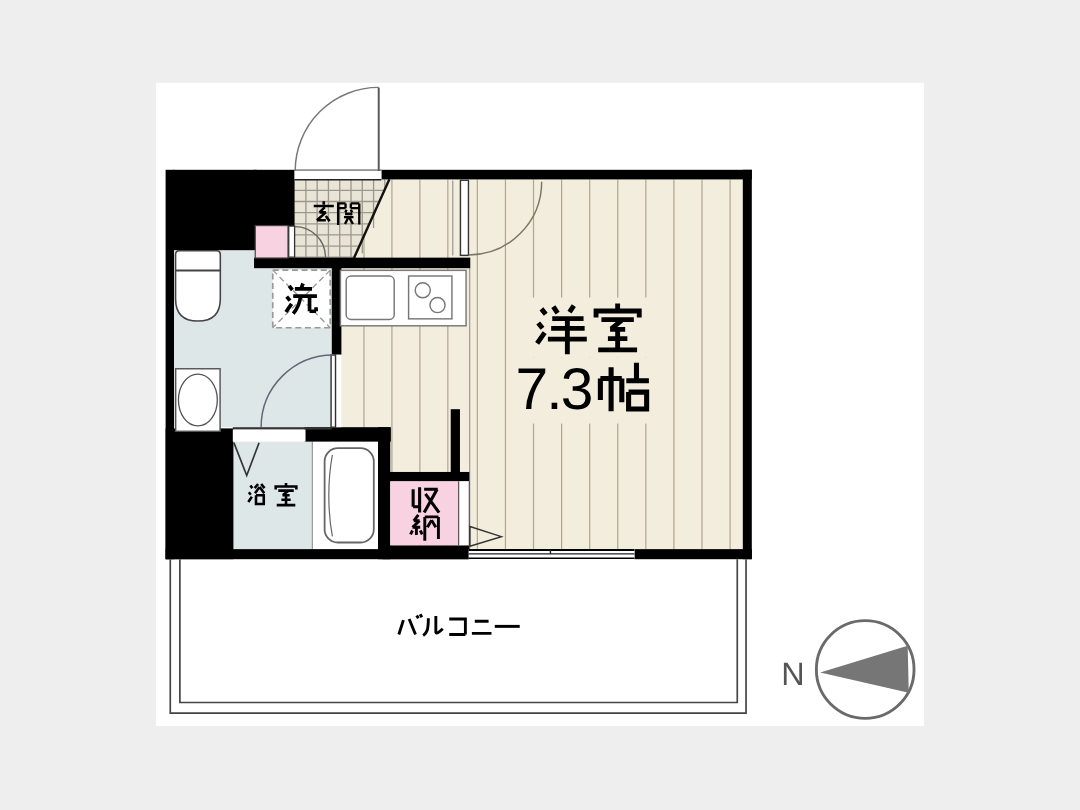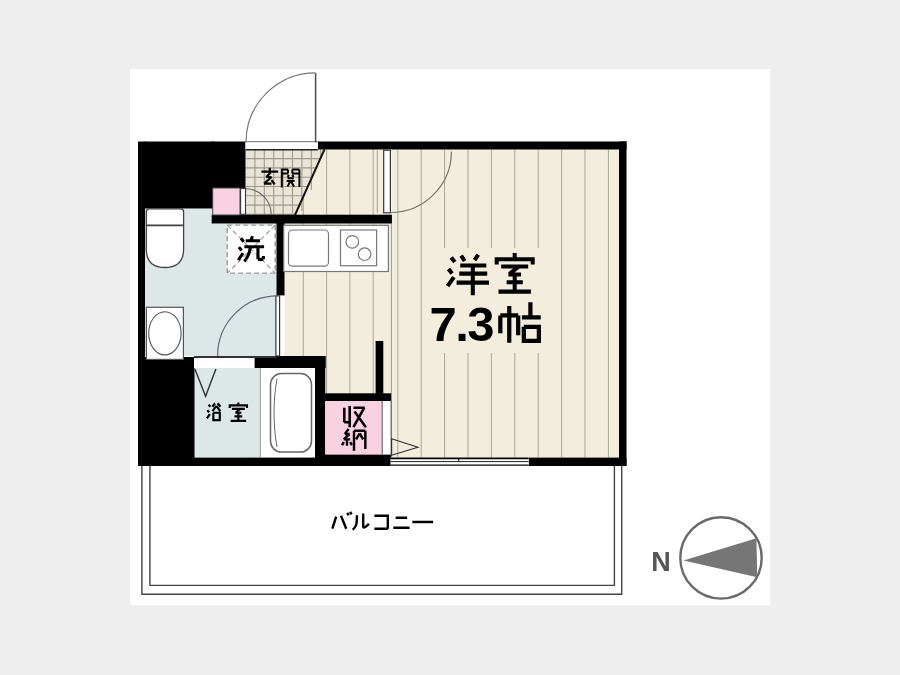--- a/index.html
+++ b/index.html
@@ -1,17 +1,17 @@
 <!DOCTYPE html>
 <html><head>
 <meta charset="utf-8">
 <style>
 html,body{margin:0;padding:0;}
 body{width:900px;height:675px;background:#eeeeee;font-family:"Liberation Sans",sans-serif;-webkit-font-smoothing:antialiased;}
-#stage{position:relative;width:900px;height:675px;font-weight:bold;}
+#stage{position:relative;width:900px;height:675px;}
 svg{position:absolute;top:0;left:0;}
 </style>
 </head>
 <body>
 <div id="stage">
 <svg width="900" height="675" viewBox="0 0 900 675">
 <defs>
 <g id="g-you" fill="none" stroke="#000">
 <path d="M14,12 L22,22 M8,38 L16,48 M6,76 L20,56"></path>
 <path d="M36,8 L44,20 M74,6 L66,18 M34,30 L92,30 M32,48 L94,48 M26,68 L98,68 M62,30 L62,96"></path>

